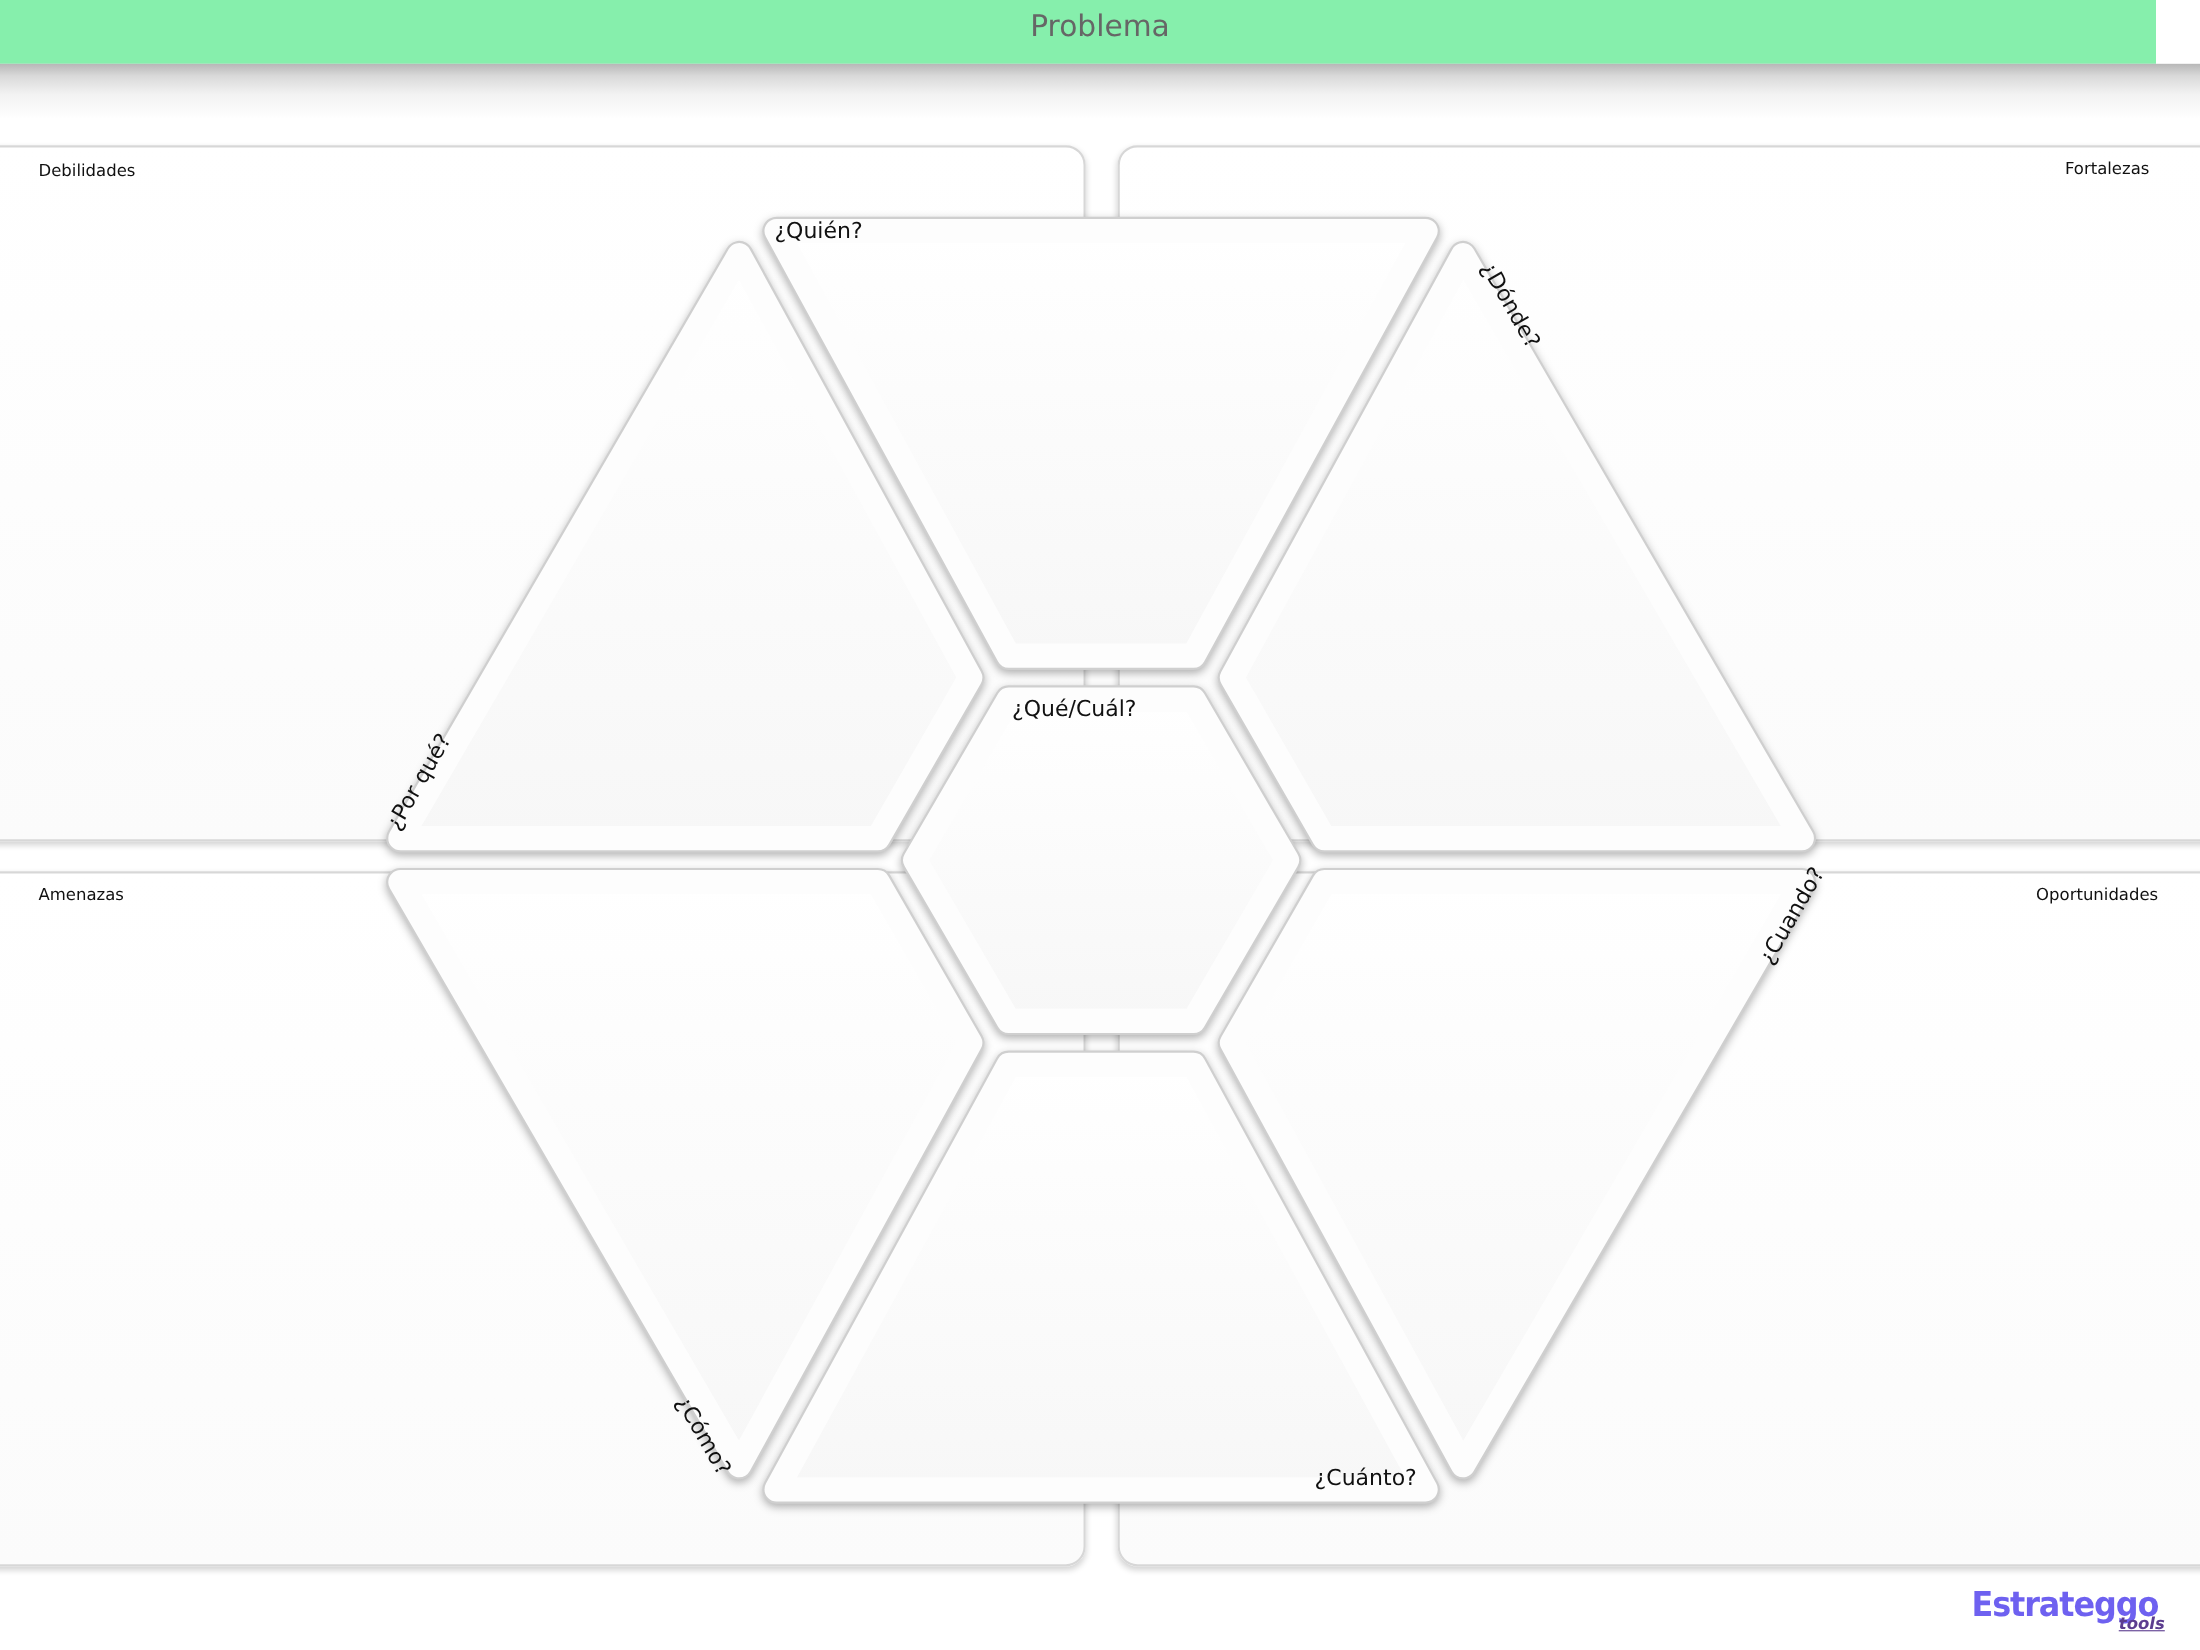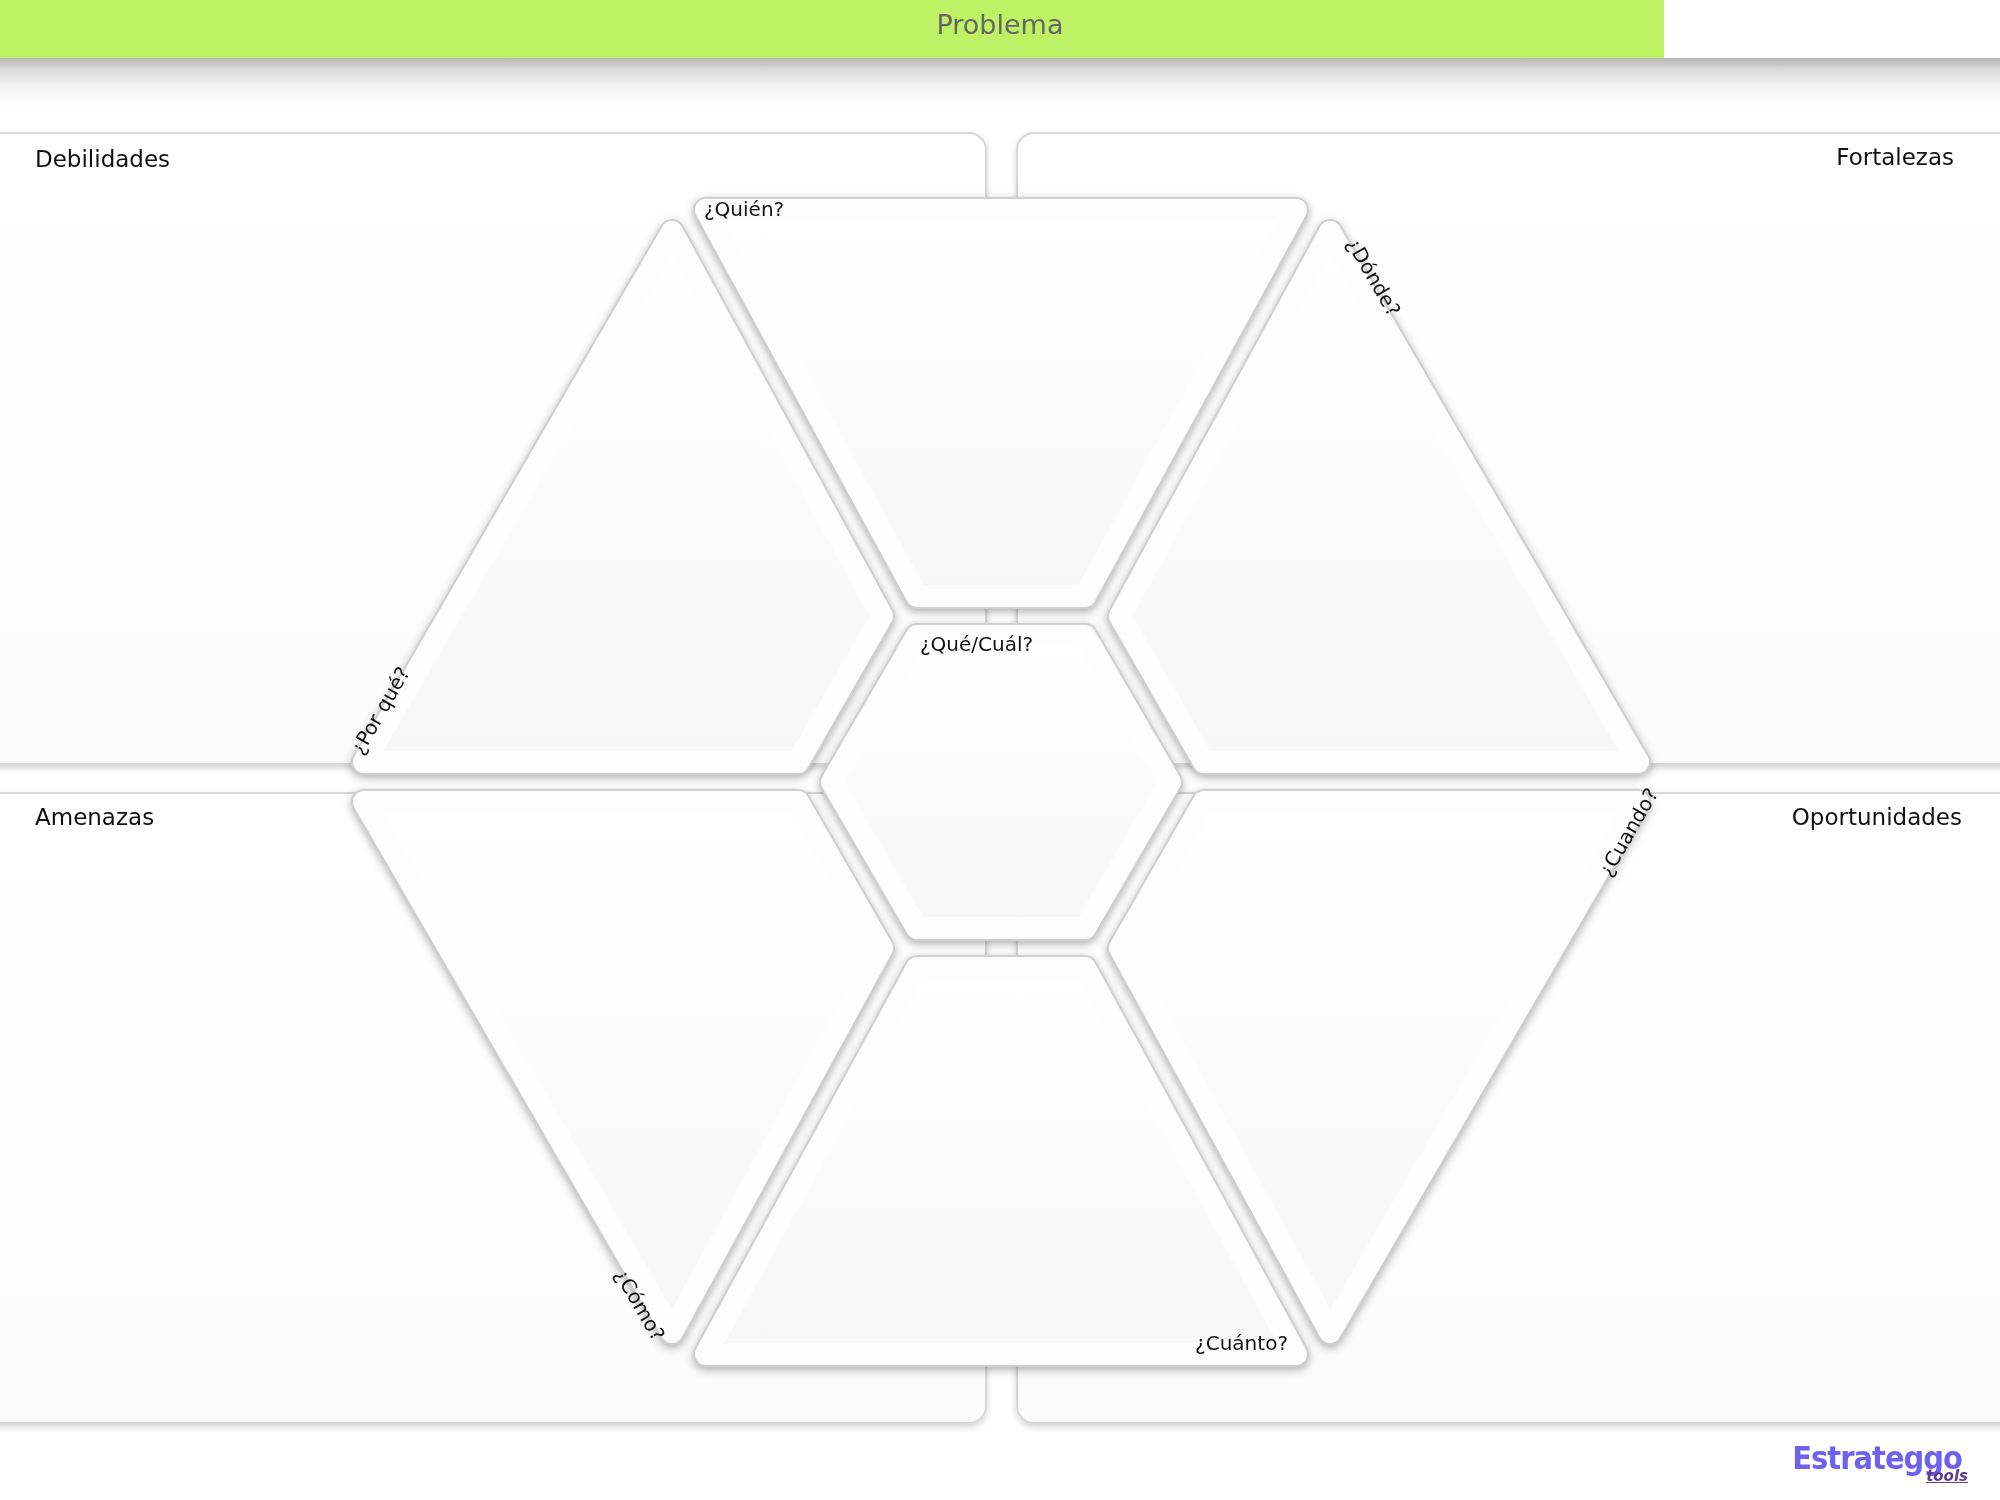--- a/index.html
+++ b/index.html
@@ -2,41 +2,41 @@
 <html><head>
 <meta charset="utf-8">
 <style>
   html,body{margin:0;padding:0;}
   body{
     width:2000px;height:1500px;position:relative;overflow:hidden;
     background:#ffffff;
     font-family:"DejaVu Sans","Liberation Sans",sans-serif;
   }
   
-  .header-bar{position:absolute;top:0;left:0;width:1664px;height:58px;background:#bef264;}
+  .header-bar{position:absolute;top:0;left:0;width:1960px;height:58px;background:#86efac;}
   .header-title{
     position:absolute;top:9px;left:0;width:2000px;text-align:center;
     font-size:27px;color:#666666;
   }
   .header-shadow{
     position:absolute;top:58px;left:0;width:2000px;height:50px;
     background:linear-gradient(to bottom,#b7b7b7 0%,#d9d9d9 22%,#f2f2f2 55%,#ffffff 100%);
   }
   
   .panel{
     position:absolute;box-sizing:border-box;
     background:linear-gradient(to bottom,#ffffff 0%,#fbfbfb 100%);
     border:2px solid #d7d7d7;border-radius:18px;
     box-shadow:0 3px 6px rgba(0,0,0,0.18);
   }
   #panel-tl{left:-24px;top:132px;width:1011px;height:633px;}
   #panel-tr{left:1016px;top:132px;width:1010px;height:633px;}
   #panel-bl{left:-24px;top:792px;width:1011px;height:632px;}
   #panel-br{left:1016px;top:792px;width:1010px;height:632px;}
-  .quad-label{position:absolute;font-size:23px;color:#111111;white-space:nowrap;}
+  .quad-label{position:absolute;font-size:15px;color:#111111;white-space:nowrap;}
   #label-debilidades{left:35px;top:146px;}
   #label-fortalezas{right:46px;top:144px;text-align:right;}
   #label-amenazas{left:35px;top:804px;}
   #label-oportunidades{right:38px;top:804px;}
   
   #hex-svg{position:absolute;top:0;left:0;}
   .sector-rim{
     fill:#fbfbfb;stroke:#cfcfcf;stroke-width:26;stroke-linejoin:round;
   }
   .rim-shadow{filter:drop-shadow(0px 3px 4px rgba(0,0,0,0.30));}

